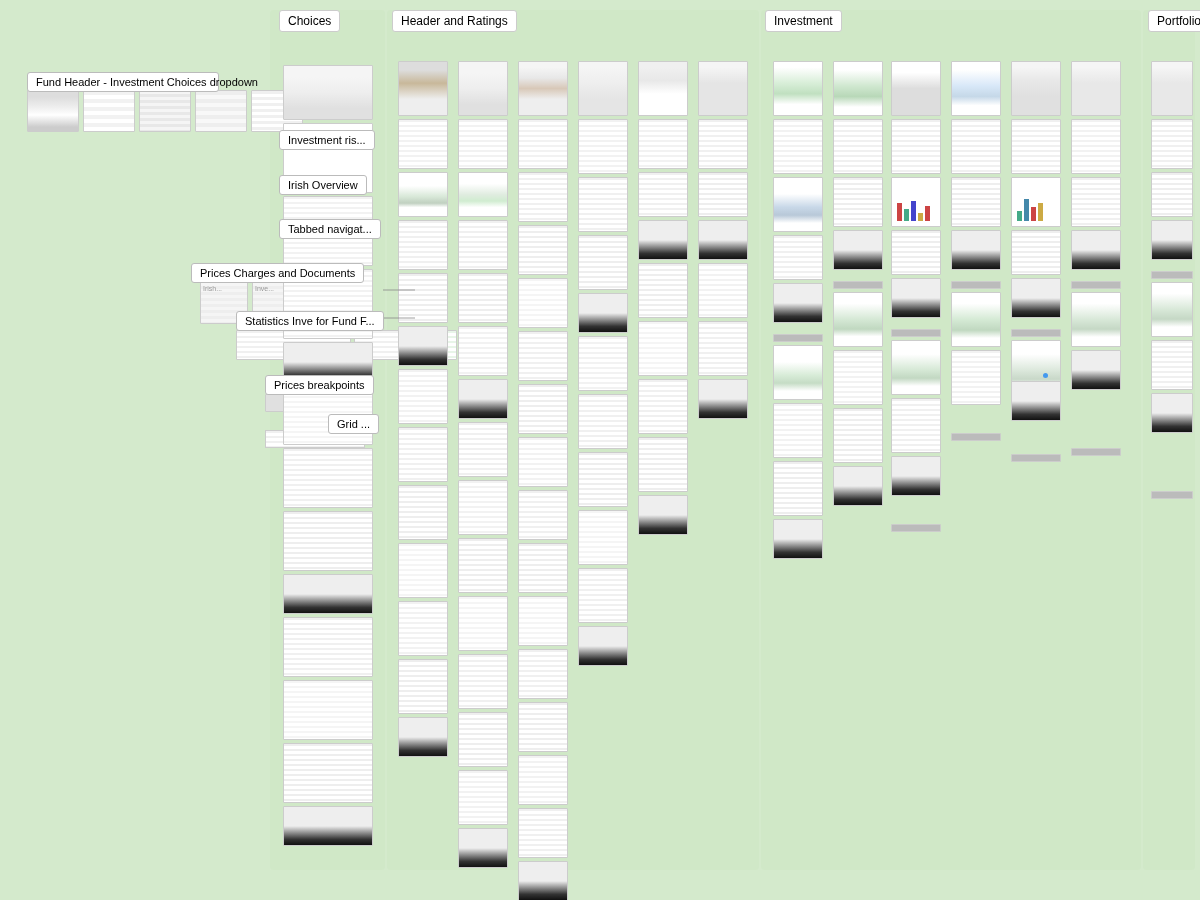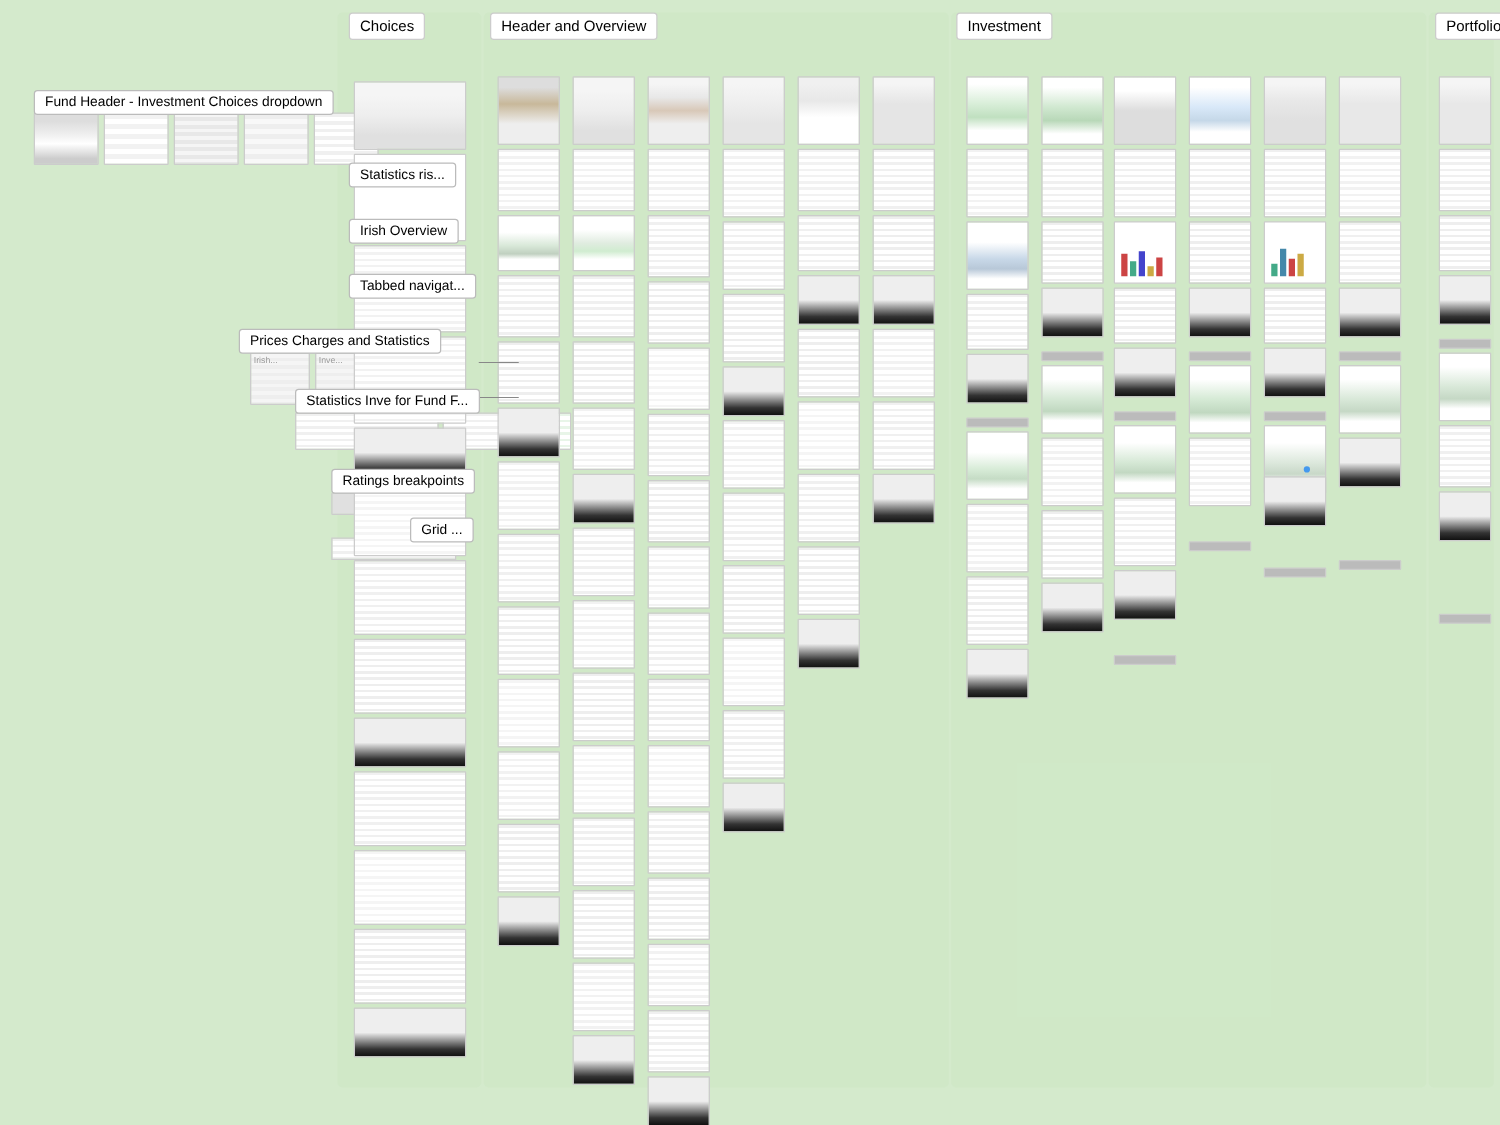--- a/index.html
+++ b/index.html
@@ -49,66 +49,66 @@
     }
 
   </style>
 </head>
 <body>
 
 <div class="section-container" style="left:270px; top:10px; width:115px; height:860px;"></div>
 <div class="section-label" style="left:279px; top:10px;">Choices</div>
 
 <div class="section-container" style="left:387px; top:10px; width:372px; height:860px;"></div>
-<div class="section-label" style="left:392px; top:10px;">Header and Overview</div>
+<div class="section-label" style="left:392px; top:10px;">Header and Ratings</div>
 
 <div class="section-container" style="left:761px; top:10px; width:380px; height:860px;"></div>
 <div class="section-label" style="left:765px; top:10px;">Investment</div>
 
 <div class="section-container" style="left:1143px; top:10px; width:52px; height:860px;"></div>
 <div class="section-label" style="left:1148px; top:10px;">Portfolio</div>
 
-<div class="comp-label" style="left:27px; top:72px; width:240px;">Fund Header - Investment Choices dropdown</div>
+<div class="comp-label" style="left:27px; top:72px; width:192px;">Fund Header - Investment Choices dropdown</div>
 
 <div style="position:absolute; left:27px; top:90px; display:flex; gap:4px;">
   <div class="mini-thumb" style="width:52px; height:42px; background: linear-gradient(to bottom, #ddd 15%, #eee 40%, #fff 60%, #ccc 90%);"></div>
   <div class="mini-thumb" style="width:52px; height:42px; background: repeating-linear-gradient(to bottom, #f2f2f2 0,#f2f2f2 4px, #fff 4px, #fff 8px);"></div>
   <div class="mini-thumb" style="width:52px; height:42px; background: repeating-linear-gradient(to bottom, #f5f5f5 0,#f5f5f5 3px, #e8e8e8 3px, #e8e8e8 6px);"></div>
   <div class="mini-thumb" style="width:52px; height:42px; background: repeating-linear-gradient(to bottom, #eee 0,#eee 4px, #f8f8f8 4px, #f8f8f8 8px);"></div>
   <div class="mini-thumb" style="width:52px; height:42px; background: repeating-linear-gradient(to bottom, #f0f0f0 0,#f0f0f0 3px, #fff 3px, #fff 6px);"></div>
 </div>
 
-<div class="comp-label" style="left:279px; top:130px;">Statistics ris...</div>
+<div class="comp-label" style="left:279px; top:130px;">Investment ris...</div>
 
 <div class="comp-label" style="left:279px; top:175px;">Irish Overview</div>
 
 <div style="position:absolute; left:285px; top:155px; width:80px; height:15px; background: linear-gradient(to bottom, #ddd 30%, #c5b99a 60%, #eee 80%); border:1px solid #ccc; border-radius:1px;"></div>
 
 <div class="comp-label" style="left:279px; top:219px;">Tabbed navigat...</div>
 
-<div class="comp-label" style="left:191px; top:263px;">Prices Charges and Statistics</div>
+<div class="comp-label" style="left:191px; top:263px;">Prices Charges and Documents</div>
 
 <div style="position:absolute; left:200px; top:282px; display:flex; gap:4px;">
   <div class="mini-thumb" style="width:48px; height:42px; background: repeating-linear-gradient(to bottom, #f5f5f5 0,#f5f5f5 3px, #eee 3px, #eee 6px);">
     <div style="font-size:7px; color:#999; padding:2px;">Irish...</div>
   </div>
   <div class="mini-thumb" style="width:48px; height:42px; background: repeating-linear-gradient(to bottom, #f5f5f5 0,#f5f5f5 3px, #eee 3px, #eee 6px);">
     <div style="font-size:7px; color:#999; padding:2px;">Inve...</div>
   </div>
 </div>
 
 <div class="comp-label" style="left:236px; top:311px;">Statistics Inve for Fund F...</div>
 
 <div style="position:absolute; left:236px; top:330px; display:flex; gap:3px;">
   <div class="mini-thumb" style="width:115px; height:30px; background: repeating-linear-gradient(to bottom, #f0f0f0 0,#f0f0f0 2px, #fff 2px, #fff 5px);"></div>
   <div class="mini-thumb" style="width:50px; height:30px; background: repeating-linear-gradient(to bottom, #f0f0f0 0,#f0f0f0 2px, #fff 2px, #fff 5px);"></div>
   <div class="mini-thumb" style="width:50px; height:30px; background: repeating-linear-gradient(to bottom, #e8f5e8 0,#e8f5e8 2px, #fff 2px, #fff 5px);"></div>
 </div>
 
-<div class="comp-label" style="left:265px; top:375px;">Ratings breakpoints</div>
+<div class="comp-label" style="left:265px; top:375px;">Prices breakpoints</div>
 
 <div style="position:absolute; left:265px; top:394px; display:flex; gap:3px;">
   <div class="mini-thumb" style="width:100px; height:18px; background: linear-gradient(to right, #e0e0e0 40%, #c8d8c8 70%, #fff 90%);"></div>
 </div>
 
 <div class="comp-label" style="left:328px; top:414px;">Grid ...</div>
 
 <div style="position:absolute; left:265px; top:430px; width:100px; height:18px; background: repeating-linear-gradient(to bottom, #f0f0f0 0,#f0f0f0 2px, #fff 2px, #fff 5px); border:1px solid #ccc;"></div>
 
 <svg style="position:absolute; left:0; top:0; width:420px; height:400px; pointer-events:none; z-index:1;">

